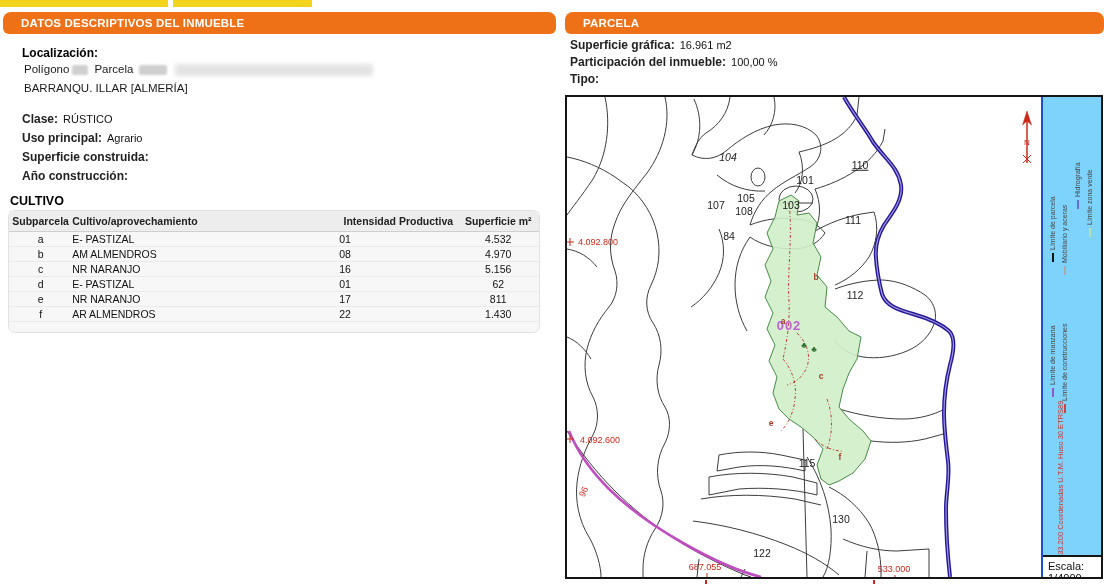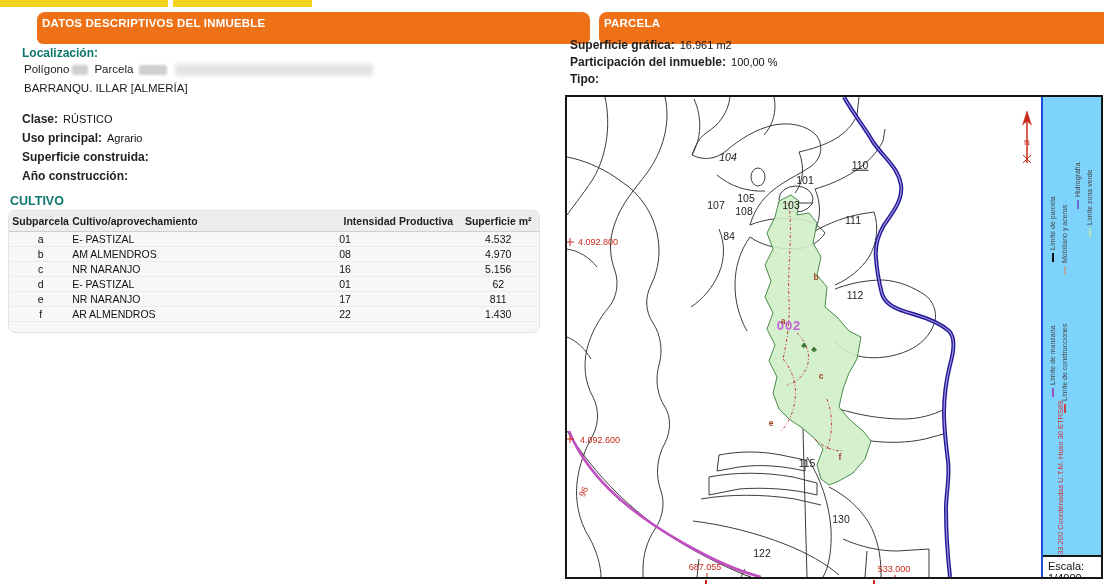--- a/index.html
+++ b/index.html
@@ -2,27 +2,27 @@
 <html><head>
 <meta charset="utf-8">
 <style>
   html,body{margin:0;padding:0;background:#fff;}
   .stage{position:relative;width:1104px;height:584px;background:#fff;overflow:hidden;
          font-family:"Liberation Sans",sans-serif;color:#1a1a1a;}
   
   .topbar{position:absolute;left:0;top:0;width:312px;height:7px;background:#F2D41D;}
   .topbar .gap{position:absolute;left:168px;top:0;width:5px;height:7px;background:#fff;}
   
-  .phead{position:absolute;height:32px;background:#EE7117;border-radius:8px 8px 6px 6px;
-         color:#fff;font-weight:bold;font-size:11.5px;line-height:22px;padding-left:5px;
-         letter-spacing:.2px;box-sizing:border-box;margin-left:34px;}
+  .phead{position:absolute;height:22px;background:#EE7117;border-radius:8px 8px 6px 6px;
+         color:#fff;font-weight:bold;font-size:11.5px;line-height:22px;padding-left:18px;
+         letter-spacing:.2px;box-sizing:border-box;}
   .phead.left{left:3px;top:12px;width:553px;}
   .phead.right{left:565px;top:12px;width:539px;}
   
-  .lbl{position:absolute;font-size:12px;font-weight:bold;color:#0f766e;}
+  .lbl{position:absolute;font-size:12px;font-weight:bold;color:#000000;}
   .kv{position:absolute;font-size:12px;}
   .kv .k{font-weight:bold;color:#222;}
   .kv .v{font-weight:normal;font-size:11px;color:#111;margin-left:5px;}
   .redact{display:inline-block;background:#cfcfcf;border-radius:2px;filter:blur(1px);
           vertical-align:middle;height:10px;}
   .redact.r1{width:16px;margin:0 6px 0 3px;}
   .redact.r2{width:28px;margin-left:6px;}
   .redact.band{width:198px;height:12px;background:#e3e3e3;filter:blur(2px);margin-left:8px;}
   
   .cultivo-box{position:absolute;left:8px;top:210px;width:530px;background:#f7f7f7;

